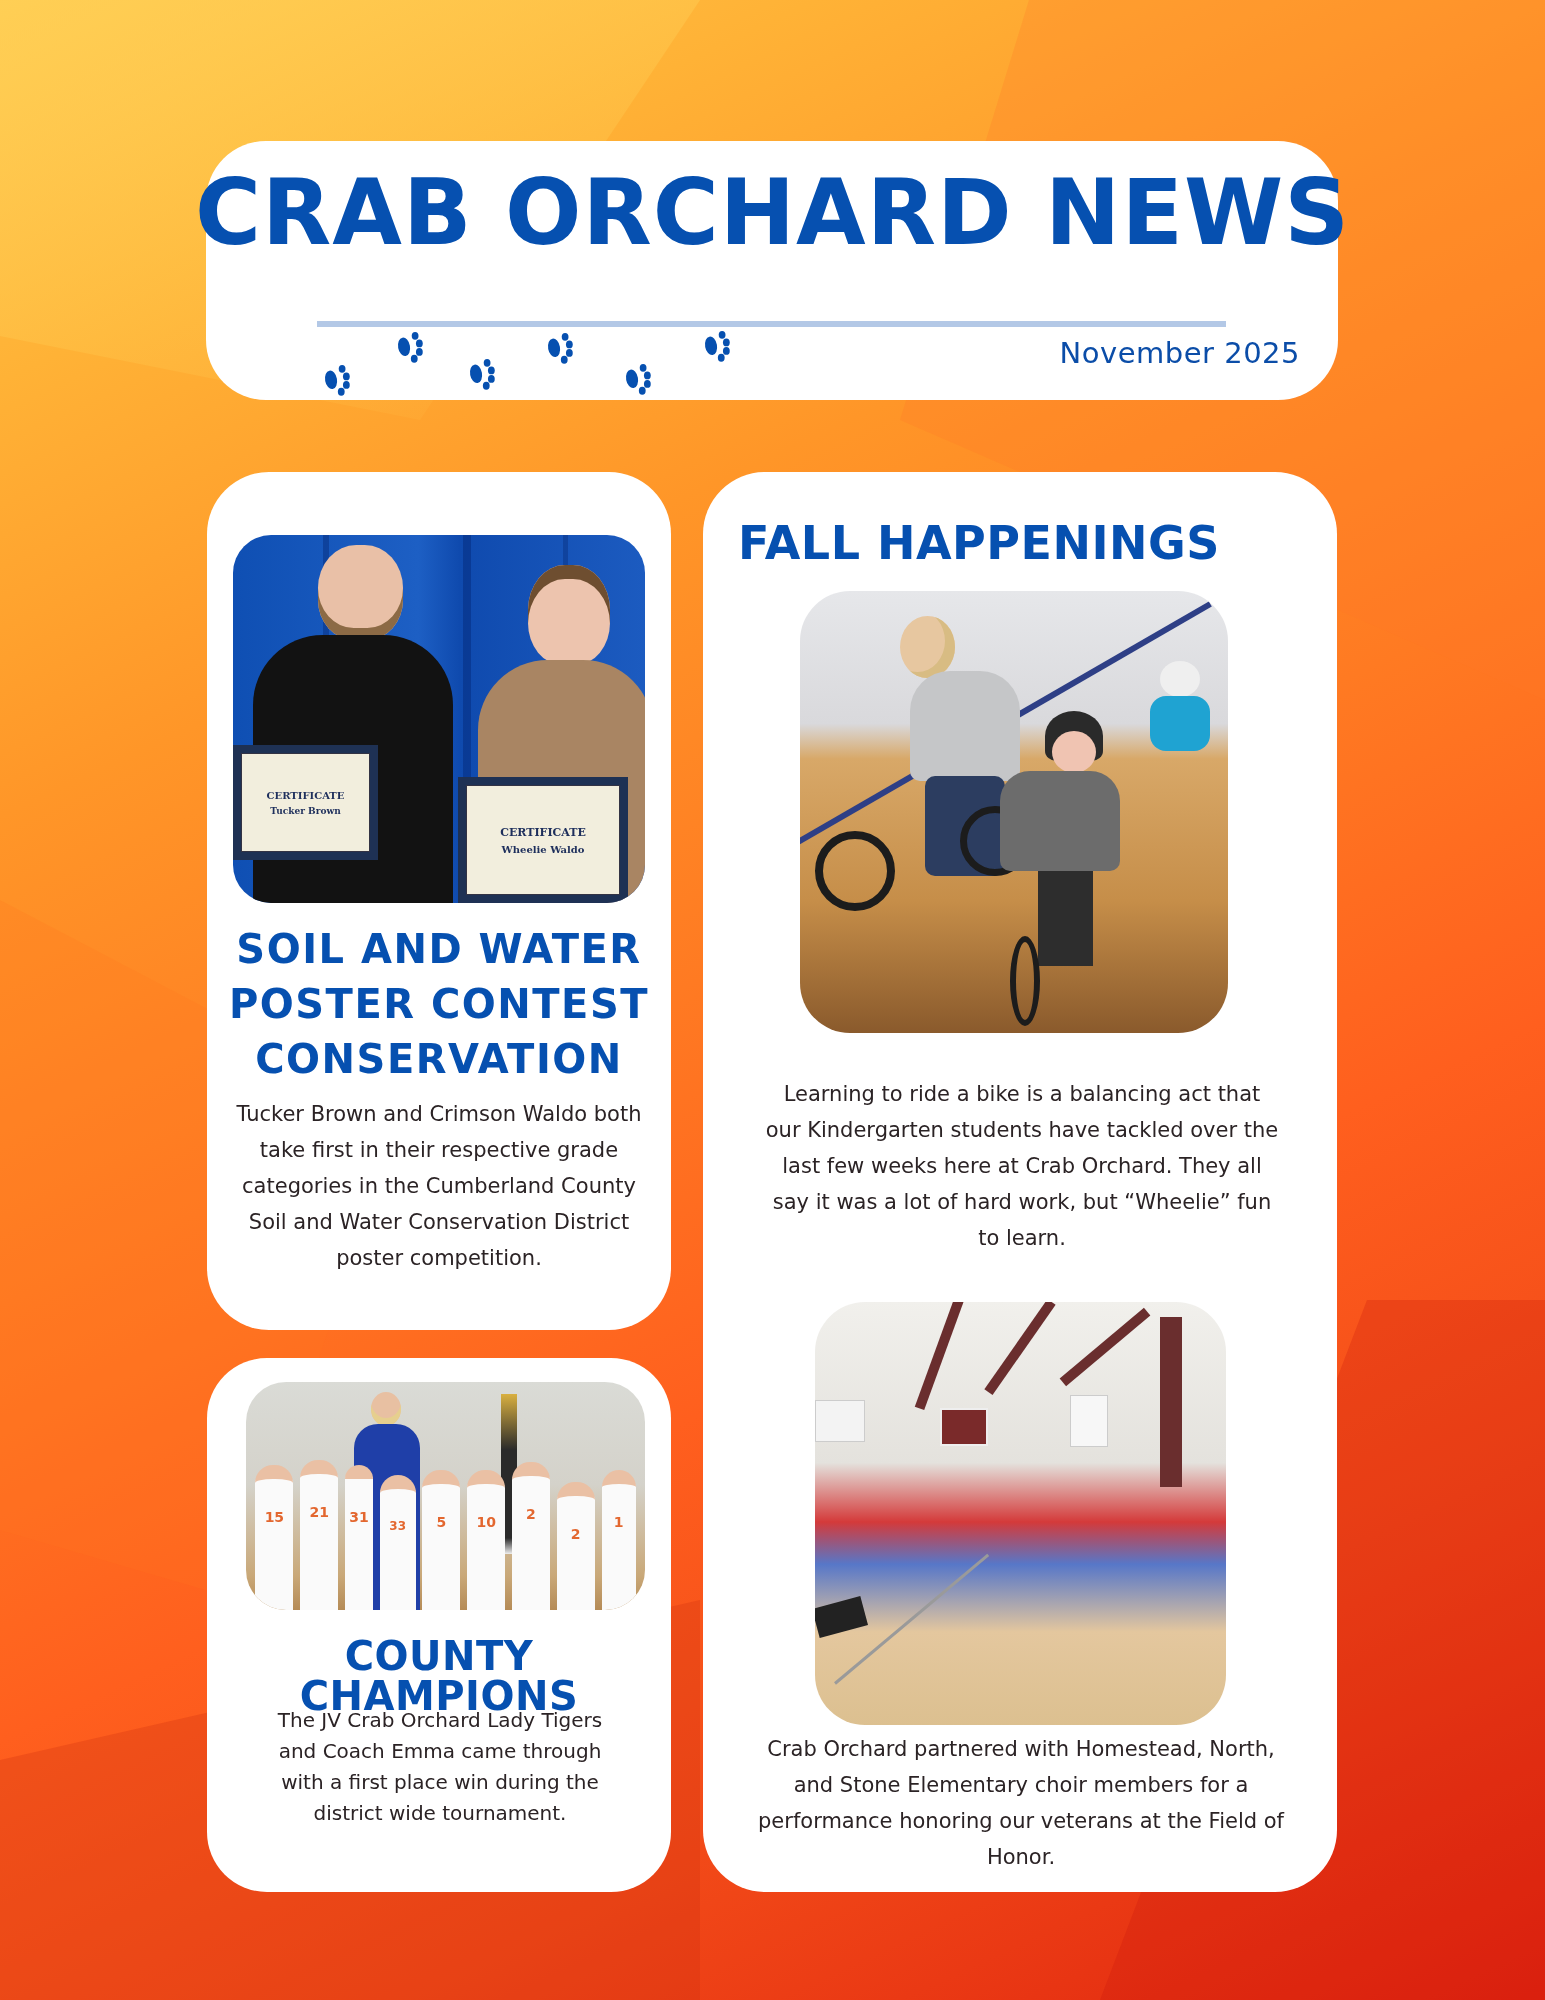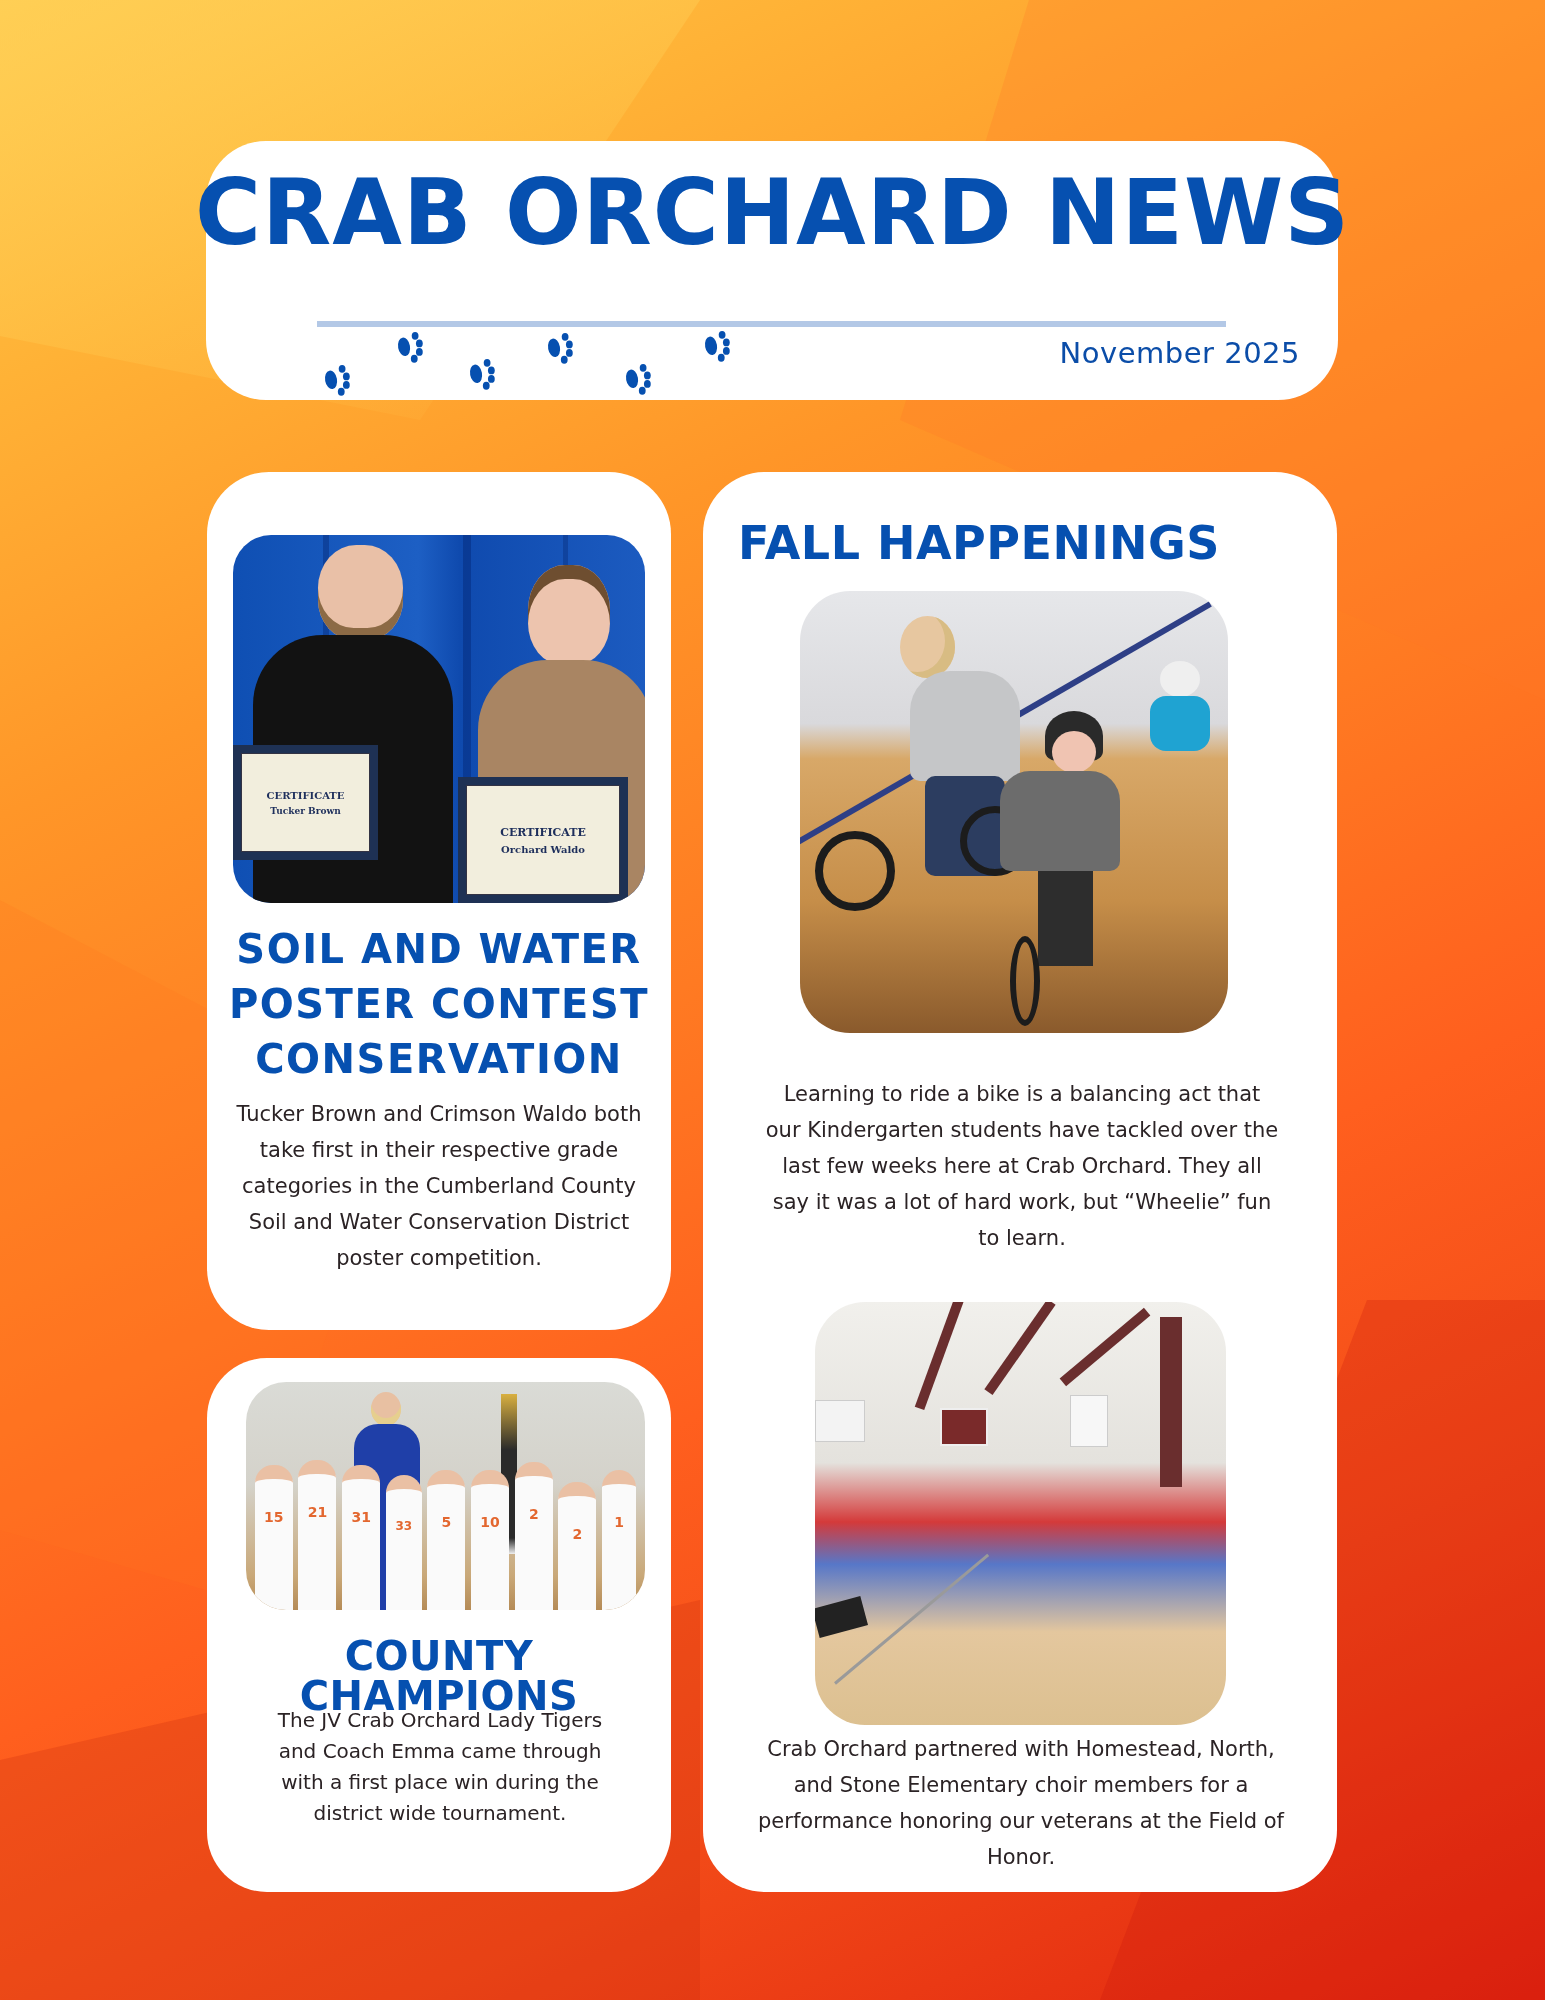--- a/index.html
+++ b/index.html
@@ -155,40 +155,40 @@
       <div style="font-size:10px;font-weight:bold;">CERTIFICATE</div>
       <div style="font-size:9px;font-weight:bold;margin-top:5px;">Tucker Brown</div>
     </div>
   </div>
 
   <div class="shape" style="left:295px;top:30px;width:82px;height:100px;border-radius:45% 45% 42% 42%;background:#EDC4AE;box-shadow:0 14px 0 0 #6E4E30 inset;"></div>
   <div class="shape" style="left:245px;top:125px;width:175px;height:243px;border-radius:70px 70px 0 0;background:#A98563;"></div>
   <div class="shape" style="left:225px;top:242px;width:170px;height:126px;background:#1E3154;padding:8px;">
     <div style="width:100%;height:100%;background:#F2EEDD;border:1px solid #334;display:flex;flex-direction:column;align-items:center;justify-content:center;font-family:'DejaVu Serif',serif;color:#1E2F5C;">
       <div style="font-size:11px;font-weight:bold;">CERTIFICATE</div>
-      <div style="font-size:10px;font-weight:bold;margin-top:5px;">Orchard Waldo</div>
+      <div style="font-size:10px;font-weight:bold;margin-top:5px;">Wheelie Waldo</div>
     </div>
   </div>
 </div>
 <h2 class="section-heading" style="left:207px;width:464px;top:922px;font-size:40px;letter-spacing:1.5px;line-height:55px;">
   <span style="display:block;">SOIL AND WATER</span>
   <span style="display:block;">POSTER CONTEST</span>
   <span style="display:block;">CONSERVATION</span>
 </h2>
 <p class="body-text" style="left:222px;width:434px;top:1096px;">Tucker Brown and Crimson Waldo both take first in their respective grade categories in the Cumberland County Soil and Water Conservation District poster competition.</p>
 
 <section class="card" style="left:207px;top:1358px;width:464px;height:534px;border-radius:60px;"></section>
 <div class="photo scene-team" style="left:246px;top:1382px;width:399px;height:228px;border-radius:40px;" title="JV Lady Tigers basketball team with coach and trophy">
   <div class="shape" style="left:125px;top:10px;width:30px;height:34px;border-radius:50%;background:#E8C0A2;box-shadow:0 -8px 0 0 #E6CF8E inset;"></div>
   <div class="shape" style="left:108px;top:42px;width:66px;height:186px;border-radius:24px 24px 0 0;background:#1F3FA8;"></div>
   <div class="shape" style="left:255px;top:12px;width:16px;height:160px;background:linear-gradient(180deg,#D9B040,#2A2A2A 35%,#2A2A2A 90%,#EEE);"></div>
   <div style="position:absolute;left:0;bottom:0;width:100%;height:150px;display:flex;justify-content:space-around;align-items:flex-end;padding:0 6px;">
     <div style="width:38px;height:145px;background:#FAFAFA;border-radius:18px 18px 0 0;border-top:14px solid #EAC0A4;color:#E3672F;font-weight:bold;font-size:14px;text-align:center;padding-top:30px;">15</div>
     <div style="width:38px;height:150px;background:#FAFAFA;border-radius:18px 18px 0 0;border-top:14px solid #EAC0A4;color:#E3672F;font-weight:bold;font-size:14px;text-align:center;padding-top:30px;">21</div>
-    <div style="width:38px;height:145px;background:#FAFAFA;border-radius:18px 18px 0 0;border-top:14px solid #EAC0A4;color:#E3672F;font-weight:bold;font-size:14px;text-align:center;padding-top:30px;">31</div>
+    <div style="width:28px;height:145px;background:#FAFAFA;border-radius:18px 18px 0 0;border-top:14px solid #EAC0A4;color:#E3672F;font-weight:bold;font-size:14px;text-align:center;padding-top:30px;">31</div>
     <div style="width:36px;height:135px;background:#FAFAFA;border-radius:18px 18px 0 0;border-top:14px solid #EAC0A4;color:#E3672F;font-weight:bold;font-size:12px;text-align:center;padding-top:30px;">33</div>
     <div style="width:38px;height:140px;background:#FAFAFA;border-radius:18px 18px 0 0;border-top:14px solid #EAC0A4;color:#E3672F;font-weight:bold;font-size:14px;text-align:center;padding-top:30px;">5</div>
     <div style="width:38px;height:140px;background:#FAFAFA;border-radius:18px 18px 0 0;border-top:14px solid #EAC0A4;color:#E3672F;font-weight:bold;font-size:14px;text-align:center;padding-top:30px;">10</div>
     <div style="width:38px;height:148px;background:#FAFAFA;border-radius:18px 18px 0 0;border-top:14px solid #EAC0A4;color:#E3672F;font-weight:bold;font-size:14px;text-align:center;padding-top:30px;">2</div>
     <div style="width:38px;height:128px;background:#FAFAFA;border-radius:18px 18px 0 0;border-top:14px solid #EAC0A4;color:#E3672F;font-weight:bold;font-size:14px;text-align:center;padding-top:30px;">2</div>
     <div style="width:34px;height:140px;background:#FAFAFA;border-radius:18px 18px 0 0;border-top:14px solid #EAC0A4;color:#E3672F;font-weight:bold;font-size:14px;text-align:center;padding-top:30px;">1</div>
   </div>
 </div>
 <h2 class="section-heading" style="left:207px;width:464px;top:1636px;font-size:40px;letter-spacing:0.5px;">COUNTY CHAMPIONS</h2>
 <p class="body-text" style="left:270px;width:340px;top:1705px;font-size:20px;line-height:31px;">The JV Crab Orchard Lady Tigers and Coach Emma came through with a first place win during the district wide tournament.</p>

